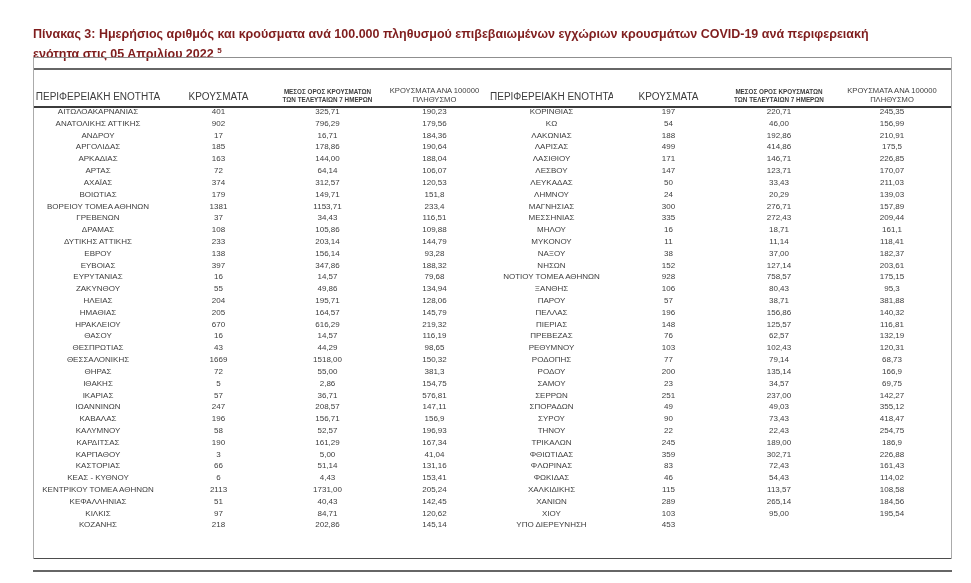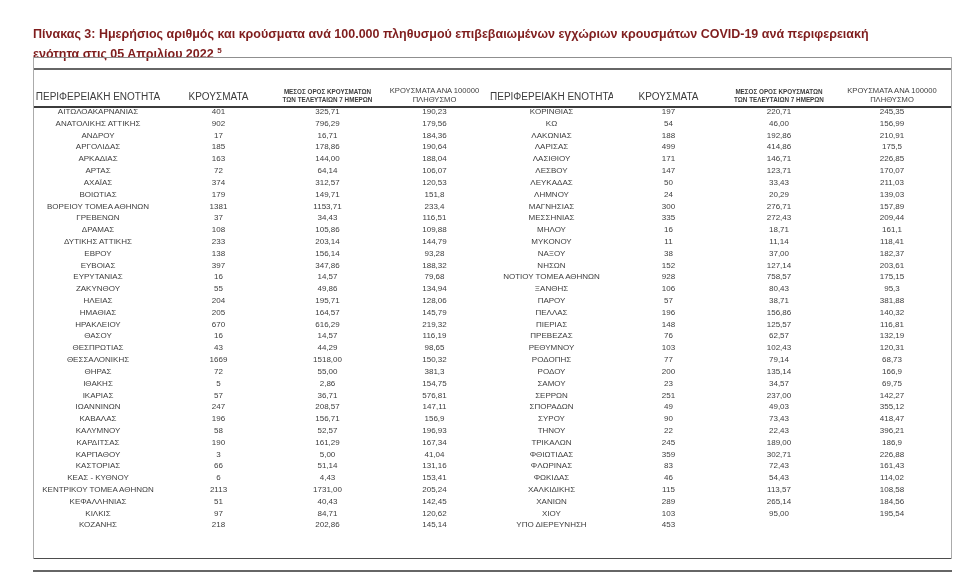--- a/index.html
+++ b/index.html
@@ -510,21 +510,21 @@
         <tr>
           <td>ΣΥΡΟΥ</td>
           <td>90</td>
           <td>73,43</td>
           <td>418,47</td>
         </tr>
         <tr>
           <td>ΤΗΝΟΥ</td>
           <td>22</td>
           <td>22,43</td>
-          <td>396,21</td>
+          <td>254,75</td>
         </tr>
         <tr>
           <td>ΤΡΙΚΑΛΩΝ</td>
           <td>245</td>
           <td>189,00</td>
           <td>186,9</td>
         </tr>
         <tr>
           <td>ΦΘΙΩΤΙΔΑΣ</td>
           <td>359</td>

